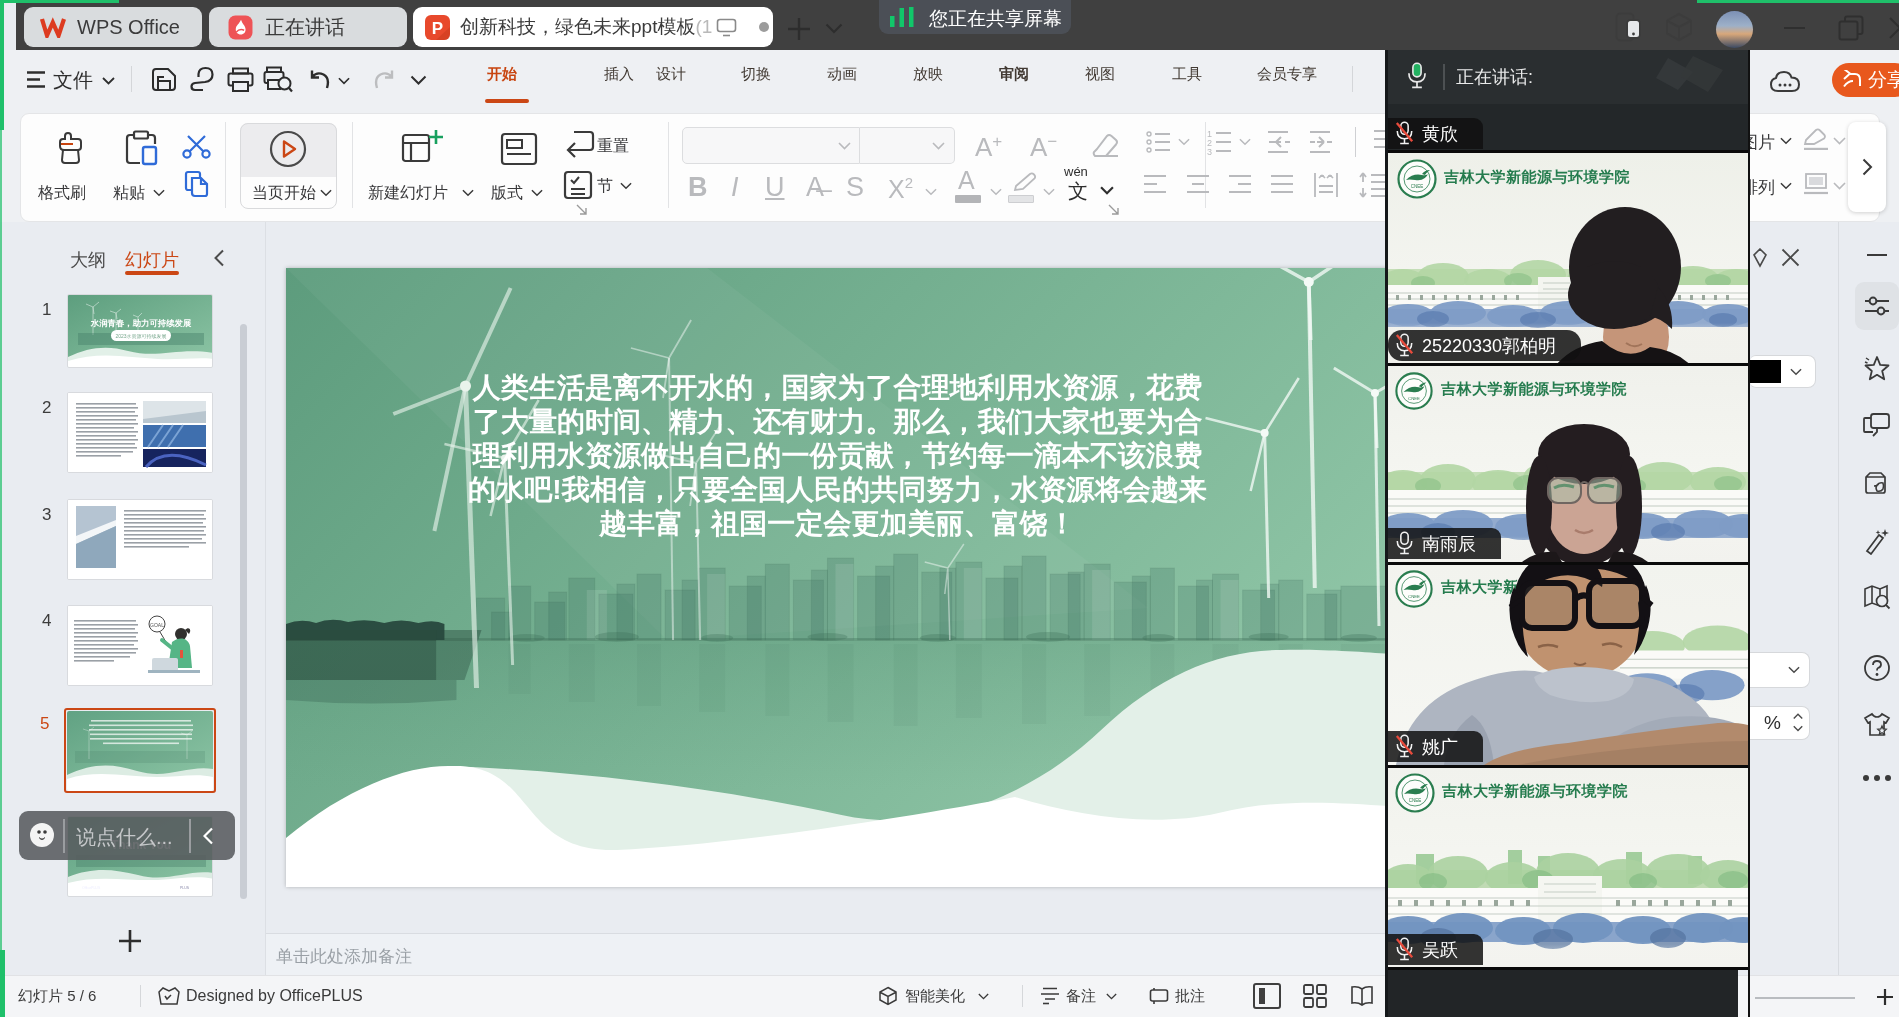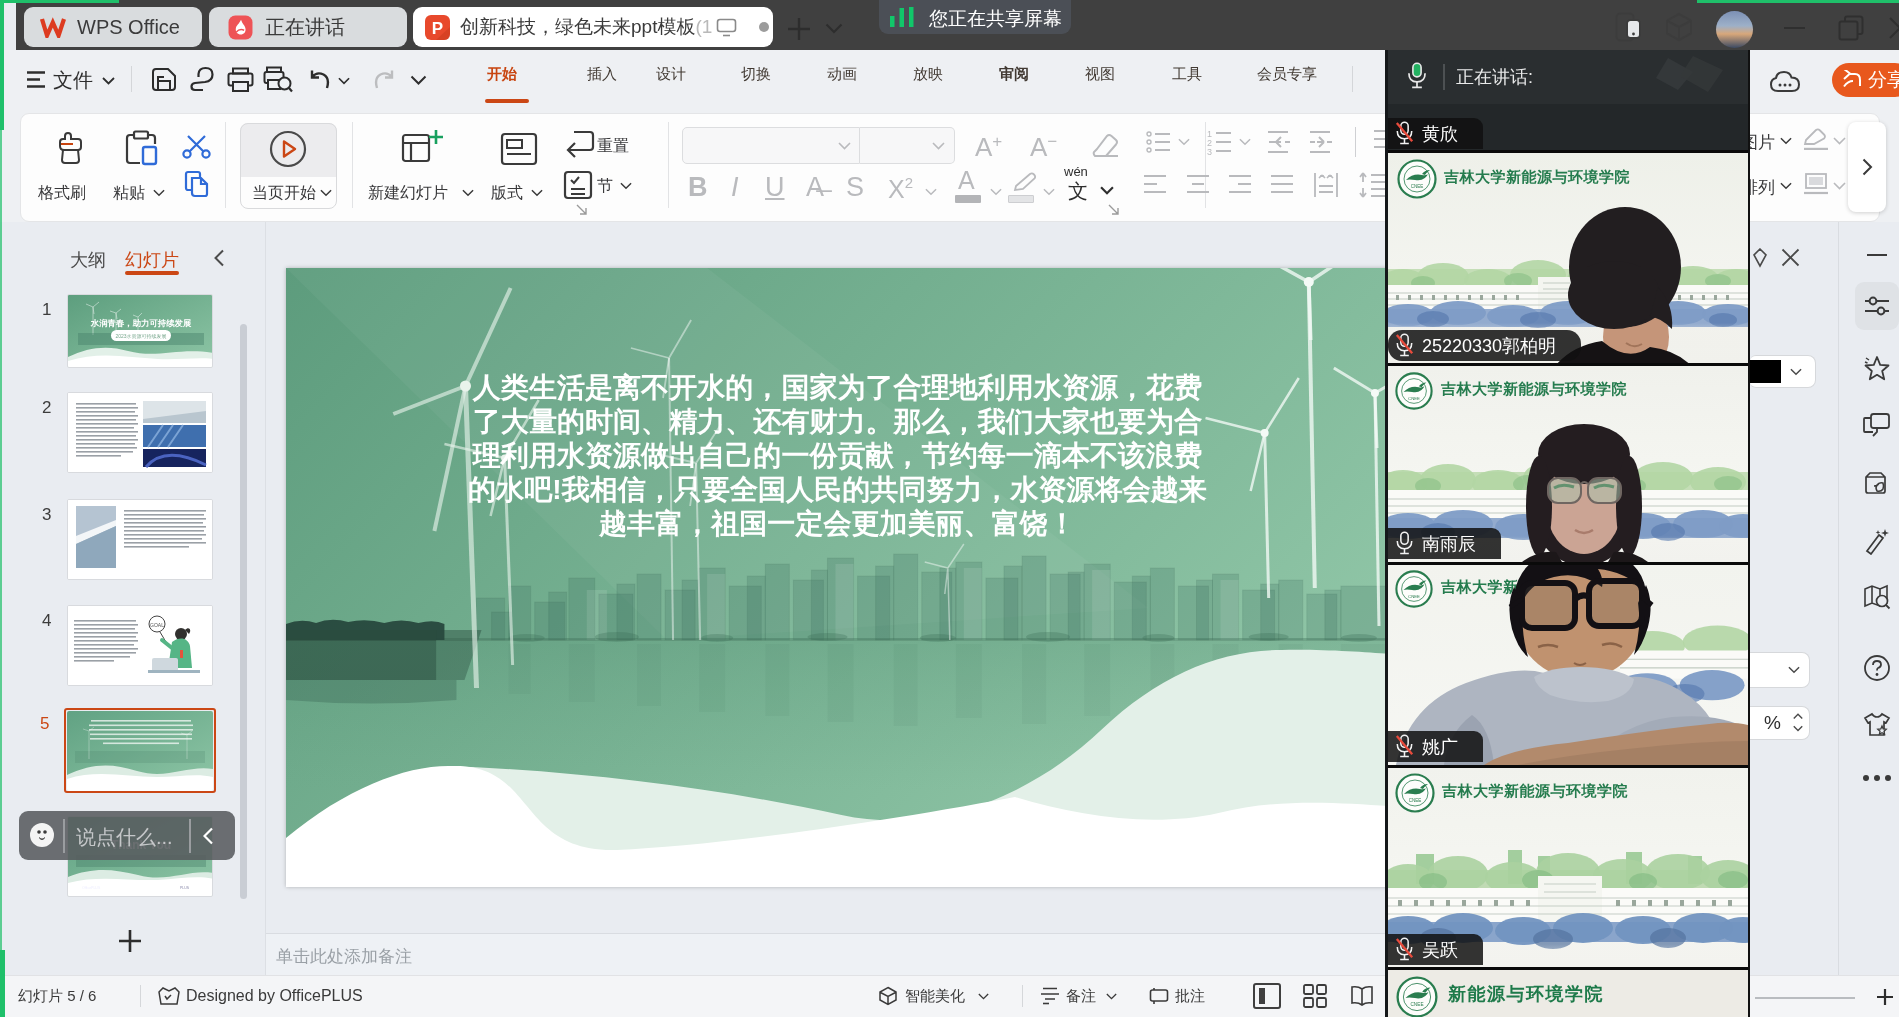--- a/index.html
+++ b/index.html
@@ -132,21 +132,21 @@
       <path d="M1 1 L6.5 6.5 L12 1" stroke="#2e2e2e" stroke-width="1.8" fill="none"></path>
     </svg>
   <svg class="abs" width="22" height="22" viewBox="0 0 22 22" style="left:373px;top:18px;">
       <path d="M4 20 Q1 10 7.5 6.5 Q14 3.5 18.5 8.5 M19 2.5 L19 9.5 L12 9.5" stroke="#bcbdbf" stroke-width="2.4" fill="none"></path>
     </svg>
   <svg class="abs" width="17" height="10" viewBox="0 0 17 10" style="left:410px;top:25px;">
       <path d="M1.5 1.5 L8.5 8.5 L15.5 1.5" stroke="#2e2e2e" stroke-width="2" fill="none"></path>
     </svg>
   <div class="mitem" style="left:487px;color:#c8440f;font-weight:bold;">开始</div>
   <div class="abs" style="left:485px;top:49px;width:44px;height:4px;background:#cb4715;border-radius:2px;"></div>
-  <div class="mitem" style="left:587px;">插入</div>
+  <div class="mitem" style="left:604px;">插入</div>
   <div class="mitem" style="left:656px;">设计</div>
   <div class="mitem" style="left:741px;">切换</div>
   <div class="mitem" style="left:827px;">动画</div>
   <div class="mitem" style="left:913px;">放映</div>
   <div class="mitem" style="left:999px;font-weight:bold;">审阅</div>
   <div class="mitem" style="left:1085px;">视图</div>
   <div class="mitem" style="left:1172px;">工具</div>
   <div class="mitem" style="left:1257px;">会员专享</div>
   <div class="abs" style="left:1352px;top:16px;width:1px;height:26px;background:#d4d6d9;"></div>
   <svg class="abs" width="34" height="25" viewBox="0 0 34 25" style="left:1768px;top:19px;">
@@ -1179,29 +1179,19 @@
     <svg width="21" height="25" viewBox="0 0 20 26" style="margin-right:7px;">
         <rect x="6.2" y="1.2" width="7.6" height="12.6" rx="3.8" fill="none" stroke="#f2f2f2" stroke-width="1.6"></rect>
         <path d="M2.5 10.5 Q2.5 18.5 10 18.5 Q17.5 18.5 17.5 10.5" stroke="#f2f2f2" stroke-width="1.6" fill="none"></path>
         <path d="M10 18.5 V23 M5.5 23.5 H14.5" stroke="#f2f2f2" stroke-width="1.6"></path>
         <path d="M2 2 L18 21" stroke="#e84b3c" stroke-width="2.4"></path>
       </svg>
     吴跃
   </div>
   <div class="abs" style="left:0;top:917px;width:362px;height:3px;background:#0a0a0a;"></div>
 
-  <div class="tile" style="top:920px;height:47px;background:#edebe5;">
-    <svg class="abs" width="44" height="44" viewBox="0 0 42 42" style="left:7px;top:5px;">
-        <circle cx="21" cy="21" r="18.5" fill="#fdfdfb" stroke="#2a7d4f" stroke-width="2.2"></circle>
-        <circle cx="21" cy="21" r="13" fill="none" stroke="#2a7d4f" stroke-width="0.8"></circle>
-        <path d="M10 22 Q17 15 26 17 Q32 18 33 14 Q29 24 19 22 Q13 21 10 22 Z" fill="#2a7d4f"></path>
-        <path d="M26 16 Q29 12 34 12 Q30 15 29 17 Z" fill="#2a7d4f"></path>
-        <text x="21" y="30" font-size="4.5" fill="#2a7d4f" text-anchor="middle">CNEE</text>
-      </svg>
-    <div class="abs" style="left:60px;top:12px;font-size:18px;font-weight:bold;color:#1e7a4a;letter-spacing:1.5px;">新能源与环境学院</div>
-  </div>
   <div class="abs" style="left:360px;top:0;width:2px;height:967px;background:#111;"></div>
 </div>
 <div class="greenedge" style="left:0;top:0;width:119px;height:3px;"></div>
 <div class="greenedge" style="left:1697px;top:0;width:202px;height:3px;"></div>
 <div class="greenedge" style="left:0;top:0;width:2px;height:1017px;opacity:.7;"></div>
 <div class="greenedge" style="left:0;top:0;width:4px;height:130px;"></div>
 <div class="greenedge" style="left:0;top:950px;width:5px;height:67px;"></div>
 
 </body></html>

